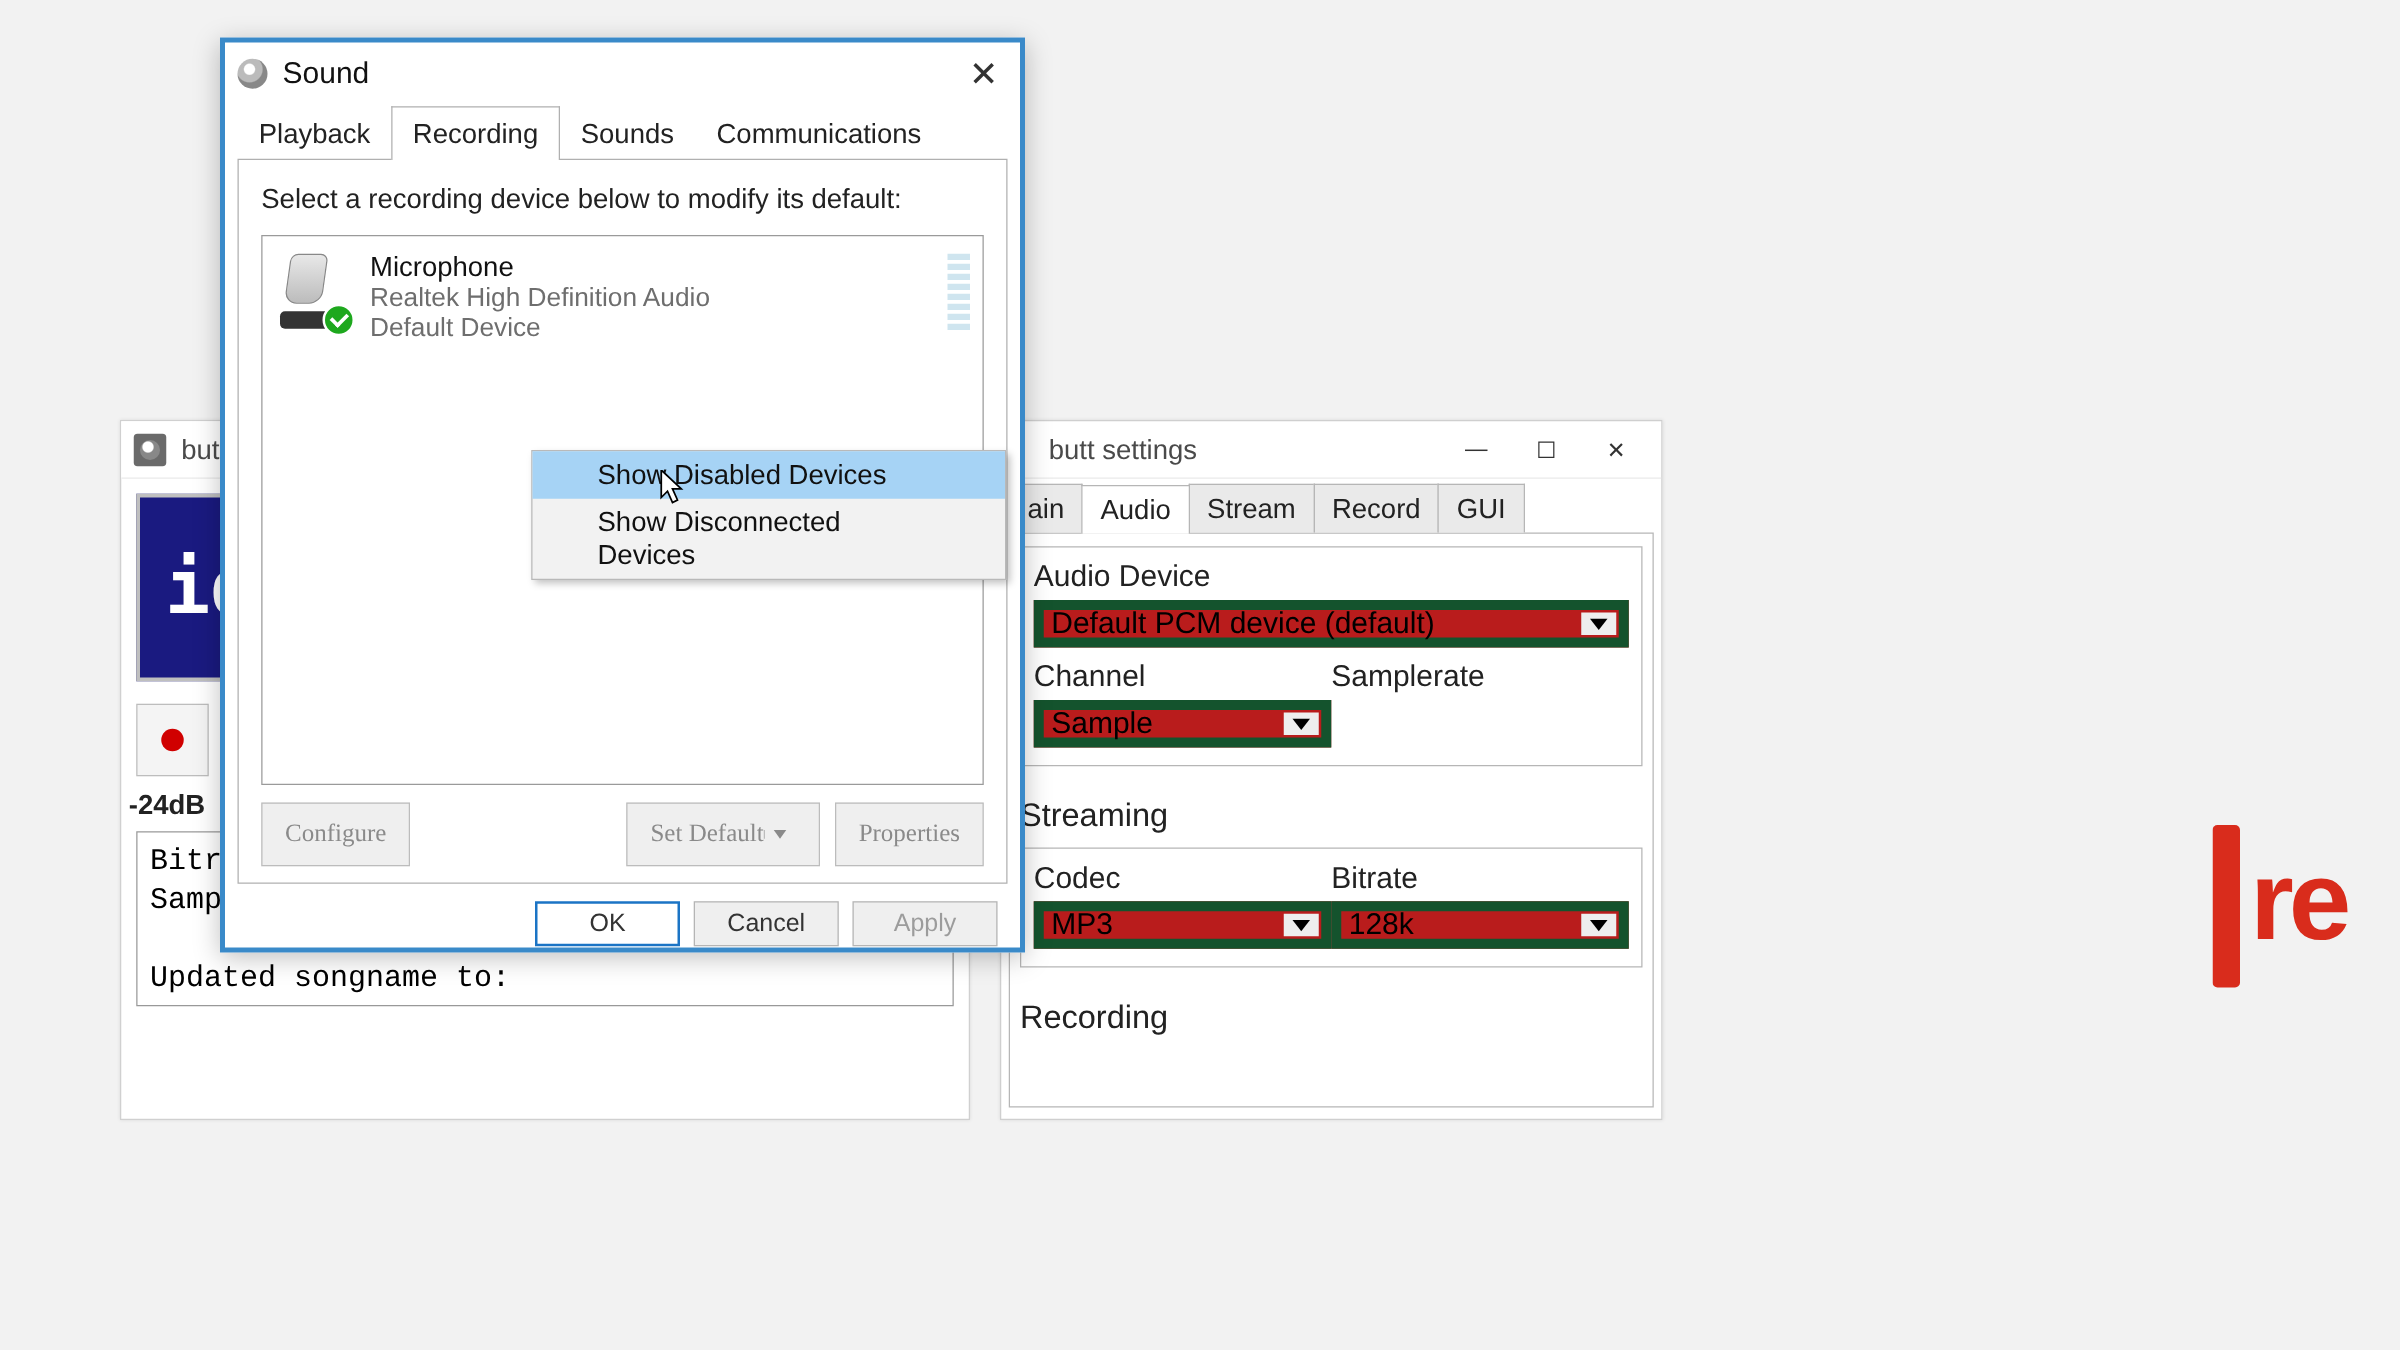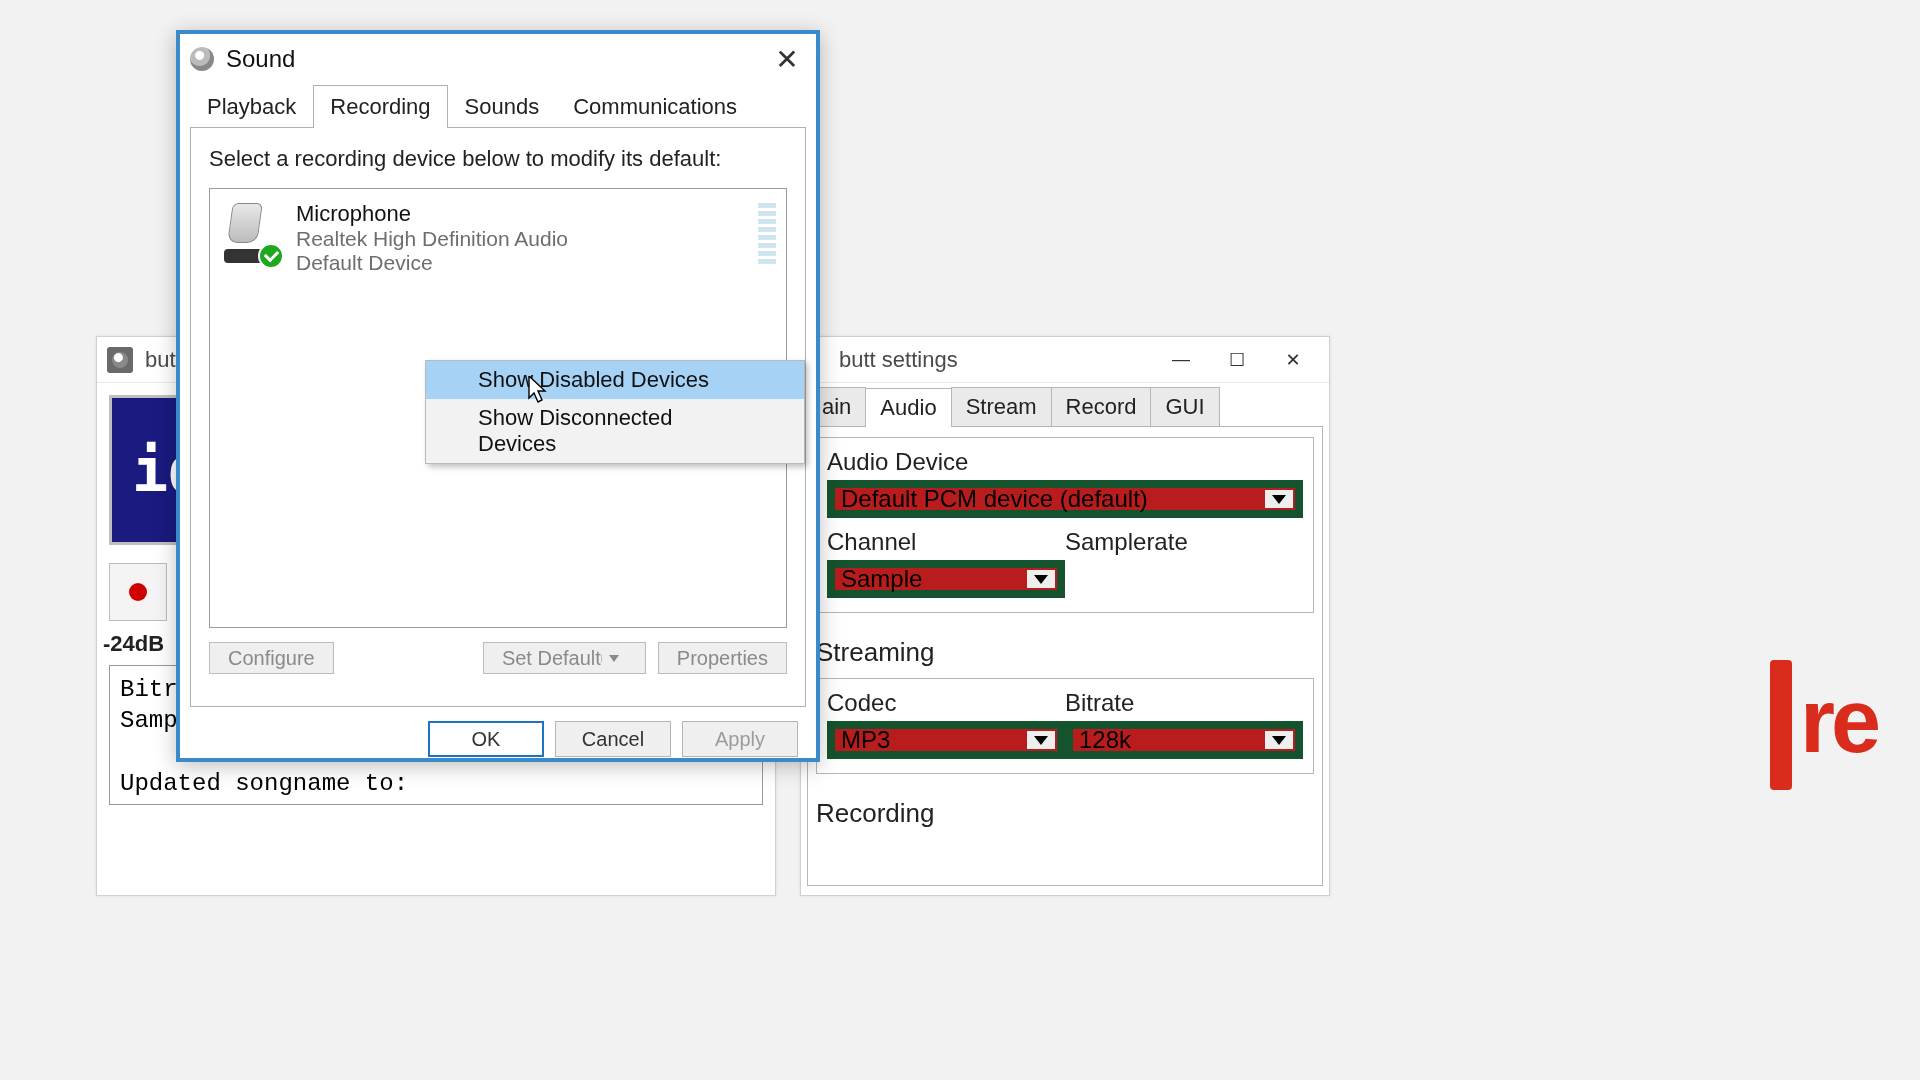--- a/index.html
+++ b/index.html
@@ -285,27 +285,27 @@
     display:flex; flex-direction:column; gap:3px;
     padding-top:2px;
   }
   .level-meter div { height:5px; background:#cfe5ef;}
 
   .sd-btnrow {
     display:flex; align-items:center; gap:12px;
     margin-top: 14px;
   }
   .win-btn {
-    height: 32px;
+    height: 51px;
     padding: 0 18px;
     font-size: 20px;
     border:1px solid #bcbcbc;
     background:#efefef;
     color:#8a8a8a;
-    display:flex;align-items:center;justify-content:center;
+    display:flex;align-items:center;justify-content:center;font-family:Liberation Serif, serif;
   }
   .setdef { display:flex;}
   .setdef .dd { width:26px; border-left:1px solid #bcbcbc; display:flex;align-items:center;justify-content:center;}
   .setdef .dd::after{content:"";width:0;height:0;border-left:5px solid transparent;border-right:5px solid transparent;border-top:7px solid #8a8a8a;}
 
   .sd-footer {
     display:flex; justify-content:flex-end; gap:11px;
     padding: 14px 18px;
     margin-left: 14px;
   }

